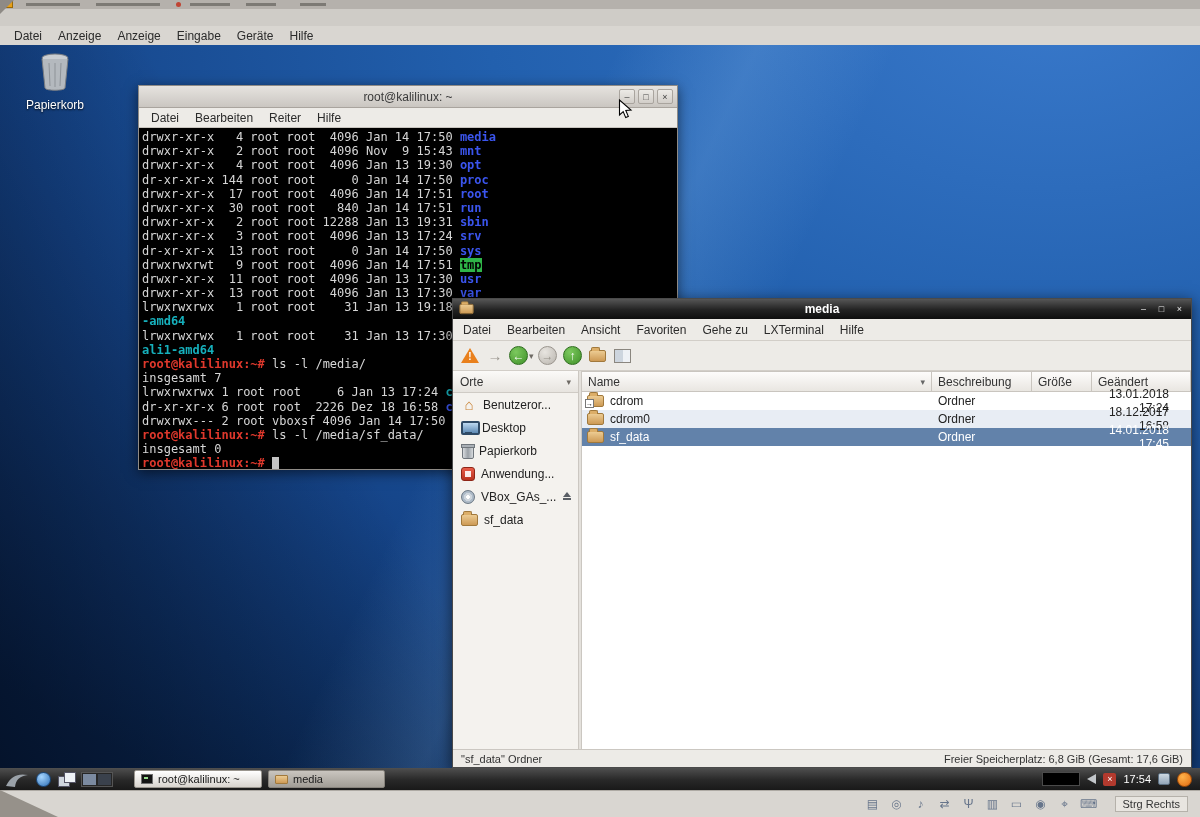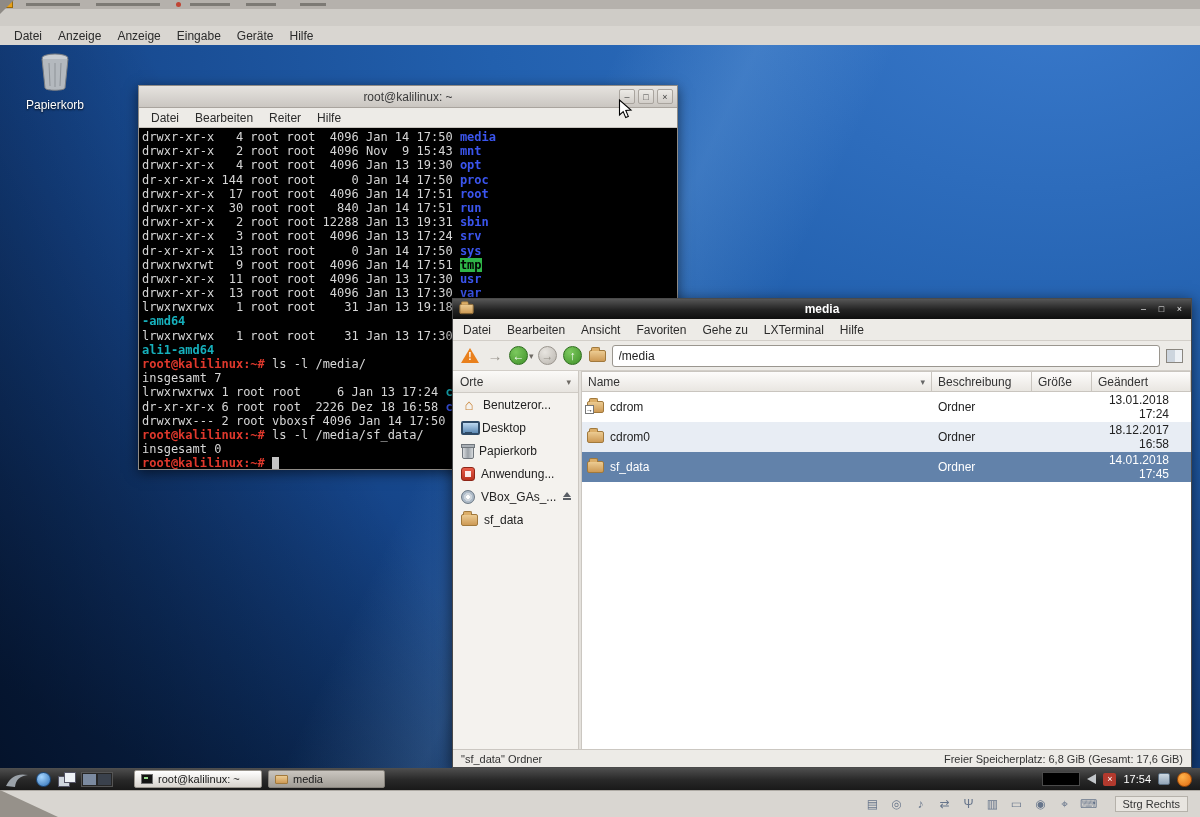--- a/index.html
+++ b/index.html
@@ -69,21 +69,21 @@
   .fm-sidebar{width:126px;background:#f4f2ee;border-right:1px solid #cbc7c1;display:flex;flex-direction:column;flex:none}
   .places-header{height:22px;display:flex;align-items:center;justify-content:space-between;padding:0 7px;background:linear-gradient(#fbfaf8,#e7e4df);border-bottom:1px solid #cfcbc5;font-size:12px;color:#333;flex:none}
   .place-item{height:23px;display:flex;align-items:center;gap:6px;padding:0 5px 0 8px;font-size:12px;color:#222}
   .fm-splitter{width:3px;background:#e4e1dc;border-right:1px solid #cbc7c1;flex:none}
   .fm-main{flex:1;display:flex;flex-direction:column;background:#c2410c;min-width:0}
   .col-headers{height:21px;display:flex;flex:none}
   .col-h{background:linear-gradient(#fdfcfb,#e9e6e1);border:1px solid #c9c5bf;border-left:none;display:flex;align-items:center;padding:0 6px;font-size:12px;color:#333}
   .col-h.c0{width:350px}.col-h.c1{width:100px}.col-h.c2{width:60px}.col-h.c3{flex:1}
   .sort-chev{margin-left:auto;color:#666;font-size:9px}
   .rows{flex:1;background:#fff}
-  .fm-row{height:30px;display:flex;align-items:center;font-size:12px;color:#222}
+  .fm-row{height:18px;display:flex;align-items:center;font-size:12px;color:#222}
   .fm-row.alt{background:#e8edf4}
   .fm-row.selected{background:#6282aa;color:#fff}
   .cell-name{width:350px;display:flex;align-items:center;gap:6px;padding-left:5px;flex:none}
   .cell-desc{width:100px;padding-left:6px;flex:none}
   .cell-size{width:60px;flex:none}
   .cell-mod{flex:1;text-align:right;padding-right:22px}
   .fm-statusbar{height:18px;background:#edebe7;border-top:1px solid #cbc7c1;display:flex;align-items:center;justify-content:space-between;padding:0 8px;font-size:11px;color:#333;flex:none}
 
   
   .icon-folder{position:relative;width:17px;height:12px;background:linear-gradient(#eccb92,#cd9a55);border:1px solid #a1793c;border-radius:2px;flex:none}
@@ -227,21 +227,20 @@
             <span class="tb-btn">
               <span class="nav-circle nav-grey">→</span>
             </span>
             <span class="tb-btn">
               <span class="nav-circle nav-green">↑</span>
             </span>
             <span class="tb-btn">
               <span class="icon-folder"></span>
             </span>
           </span>
-        <input class="path-entry" value="/media" style="">
         <span id="tb-right" style="display:flex;align-items:center">
             <span class="tb-btn">
               <span class="icon-dualpane"></span>
             </span>
           </span>
       </div>
       <div class="fm-content">
         <div class="fm-sidebar">
           <div class="places-header">
             <span>Orte</span>

